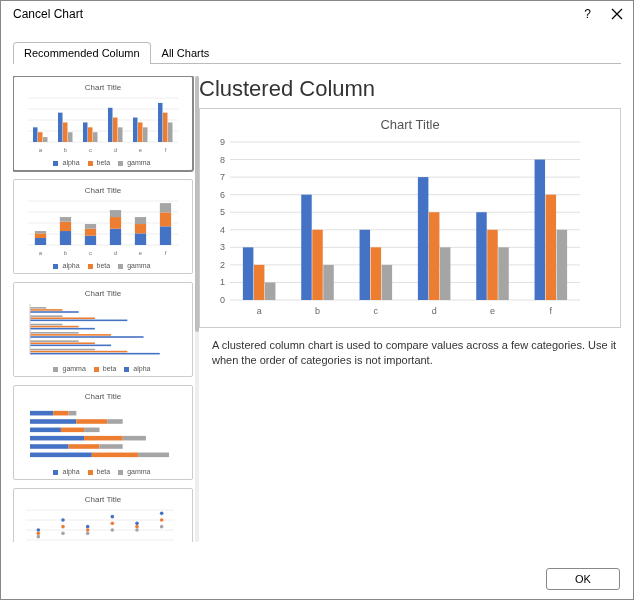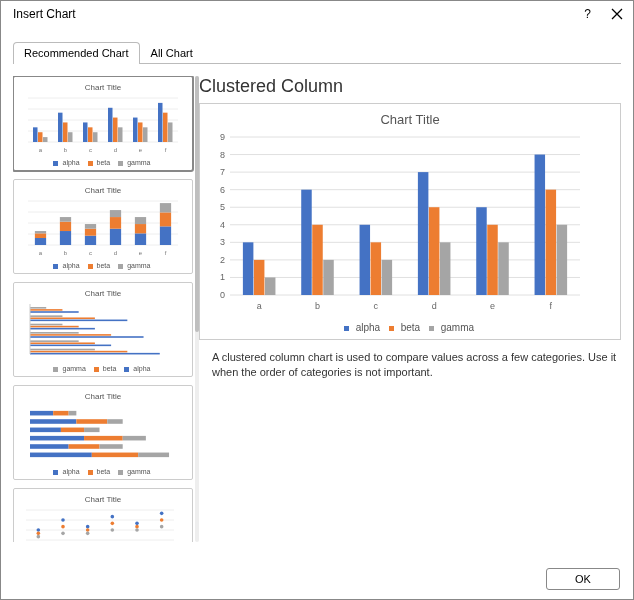--- a/index.html
+++ b/index.html
@@ -121,21 +121,21 @@
   .thumb-legend span { margin: 0 2px; white-space: nowrap; }
   .sw { display:inline-block; width:5px; height:5px; vertical-align:middle; margin-right:2px;}
 
   .preview {
     flex: 1;
     display: flex;
     flex-direction: column;
   }
   .preview h2 {
     margin: 0 0 6px 0;
-    font-size: 18px;
+    font-size: 22px;
     font-weight: 400;
     color: #333;
   }
   .chart-box {
     border: 1px solid #ccc;
     padding: 8px 8px 6px 8px;
     margin-bottom: 10px;
   }
   .chart-title {
     text-align: center;
@@ -169,34 +169,34 @@
 
   
   .c-alpha { background: #4472C4; }
   .c-beta  { background: #ED7D31; }
   .c-gamma { background: #A5A5A5; }
 </style>
 </head>
 <body>
 
 <div class="titlebar">
-  <span class="title">Insert Chart</span>
+  <span class="title">Cancel Chart</span>
   <span class="right">
     <span class="help">?</span>
     <span class="close">
       <svg width="12" height="12" viewBox="0 0 12 12">
           <path d="M1 1 L11 11 M11 1 L1 11" stroke="#000" stroke-width="1.3"></path>
         </svg>
     </span>
   </span>
 </div>
 
 <div class="tabs">
-  <div class="tab active">Recommended Chart</div>
-  <div class="tab">All Chart</div>
+  <div class="tab active">Recommended Column</div>
+  <div class="tab">All Charts</div>
 </div>
 <div class="tabline"></div>
 
 <div class="body">
 
   <div class="thumbs-wrap">
     <div class="thumbs">
 
       <div class="thumb-item selected">
         <div class="thumb-title">Chart Title</div>
@@ -414,25 +414,20 @@
           <text x="226.16666666666666" y="176" font-size="9" text-anchor="middle" fill="#666">d</text>
           <rect x="268.225" y="74.22222222222221" width="10.5" height="87.77777777777779" fill="#4472C4"></rect>
           <rect x="279.25" y="91.77777777777779" width="10.5" height="70.22222222222221" fill="#ED7D31"></rect>
           <rect x="290.27500000000003" y="109.33333333333334" width="10.5" height="52.666666666666664" fill="#A5A5A5"></rect>
           <text x="284.5" y="176" font-size="9" text-anchor="middle" fill="#666">e</text>
           <rect x="326.5583333333334" y="21.55555555555557" width="10.5" height="140.44444444444443" fill="#4472C4"></rect>
           <rect x="337.58333333333337" y="56.66666666666667" width="10.5" height="105.33333333333333" fill="#ED7D31"></rect>
           <rect x="348.6083333333334" y="91.77777777777779" width="10.5" height="70.22222222222221" fill="#A5A5A5"></rect>
           <text x="342.83333333333337" y="176" font-size="9" text-anchor="middle" fill="#666">f</text>
         </svg>
-      <div class="thumb-legend" style="font-size:10px;margin-top:6px;">
-        <span><i class="sw c-alpha"></i> <span>alpha</span></span>
-        <span><i class="sw c-beta"></i> <span>beta</span></span>
-        <span><i class="sw c-gamma"></i> <span>gamma</span></span>
-      </div>
     </div>
     <div class="desc">A clustered column chart is used to compare values across a few categories. Use it when the order of categories is not important.</div>
   </div>
 </div>
 
 <div class="footer">
   <div class="btn">OK</div>
 </div>
 
 </body></html>

